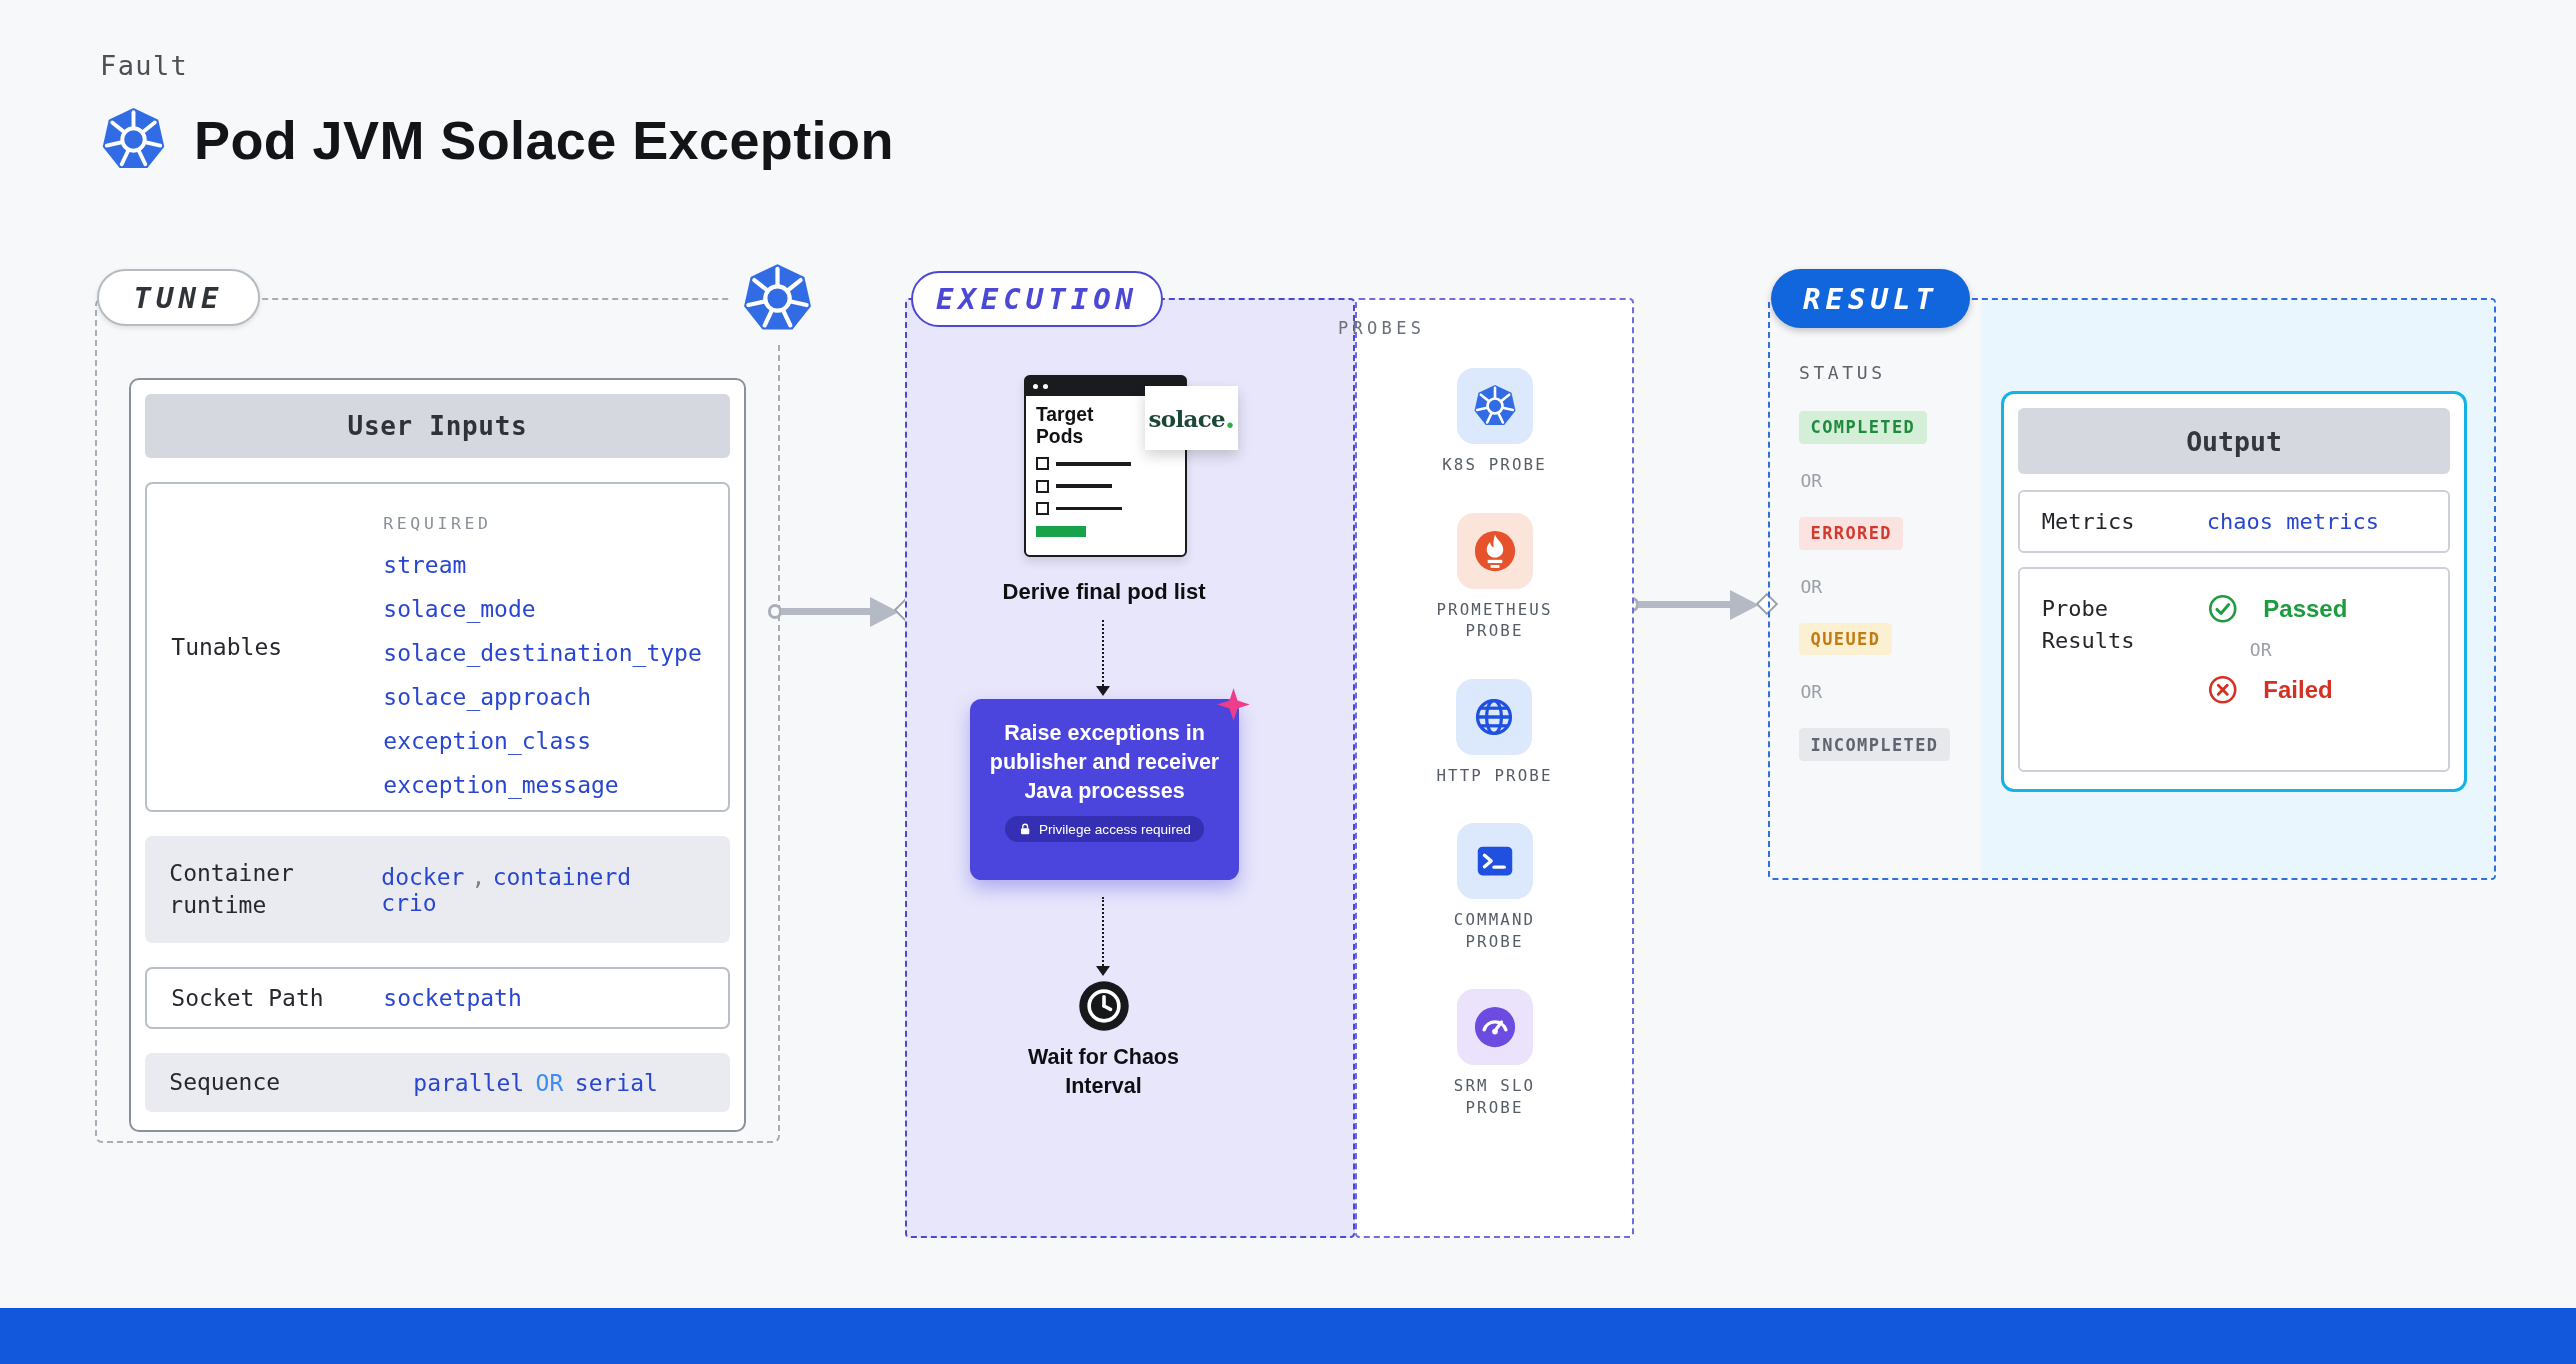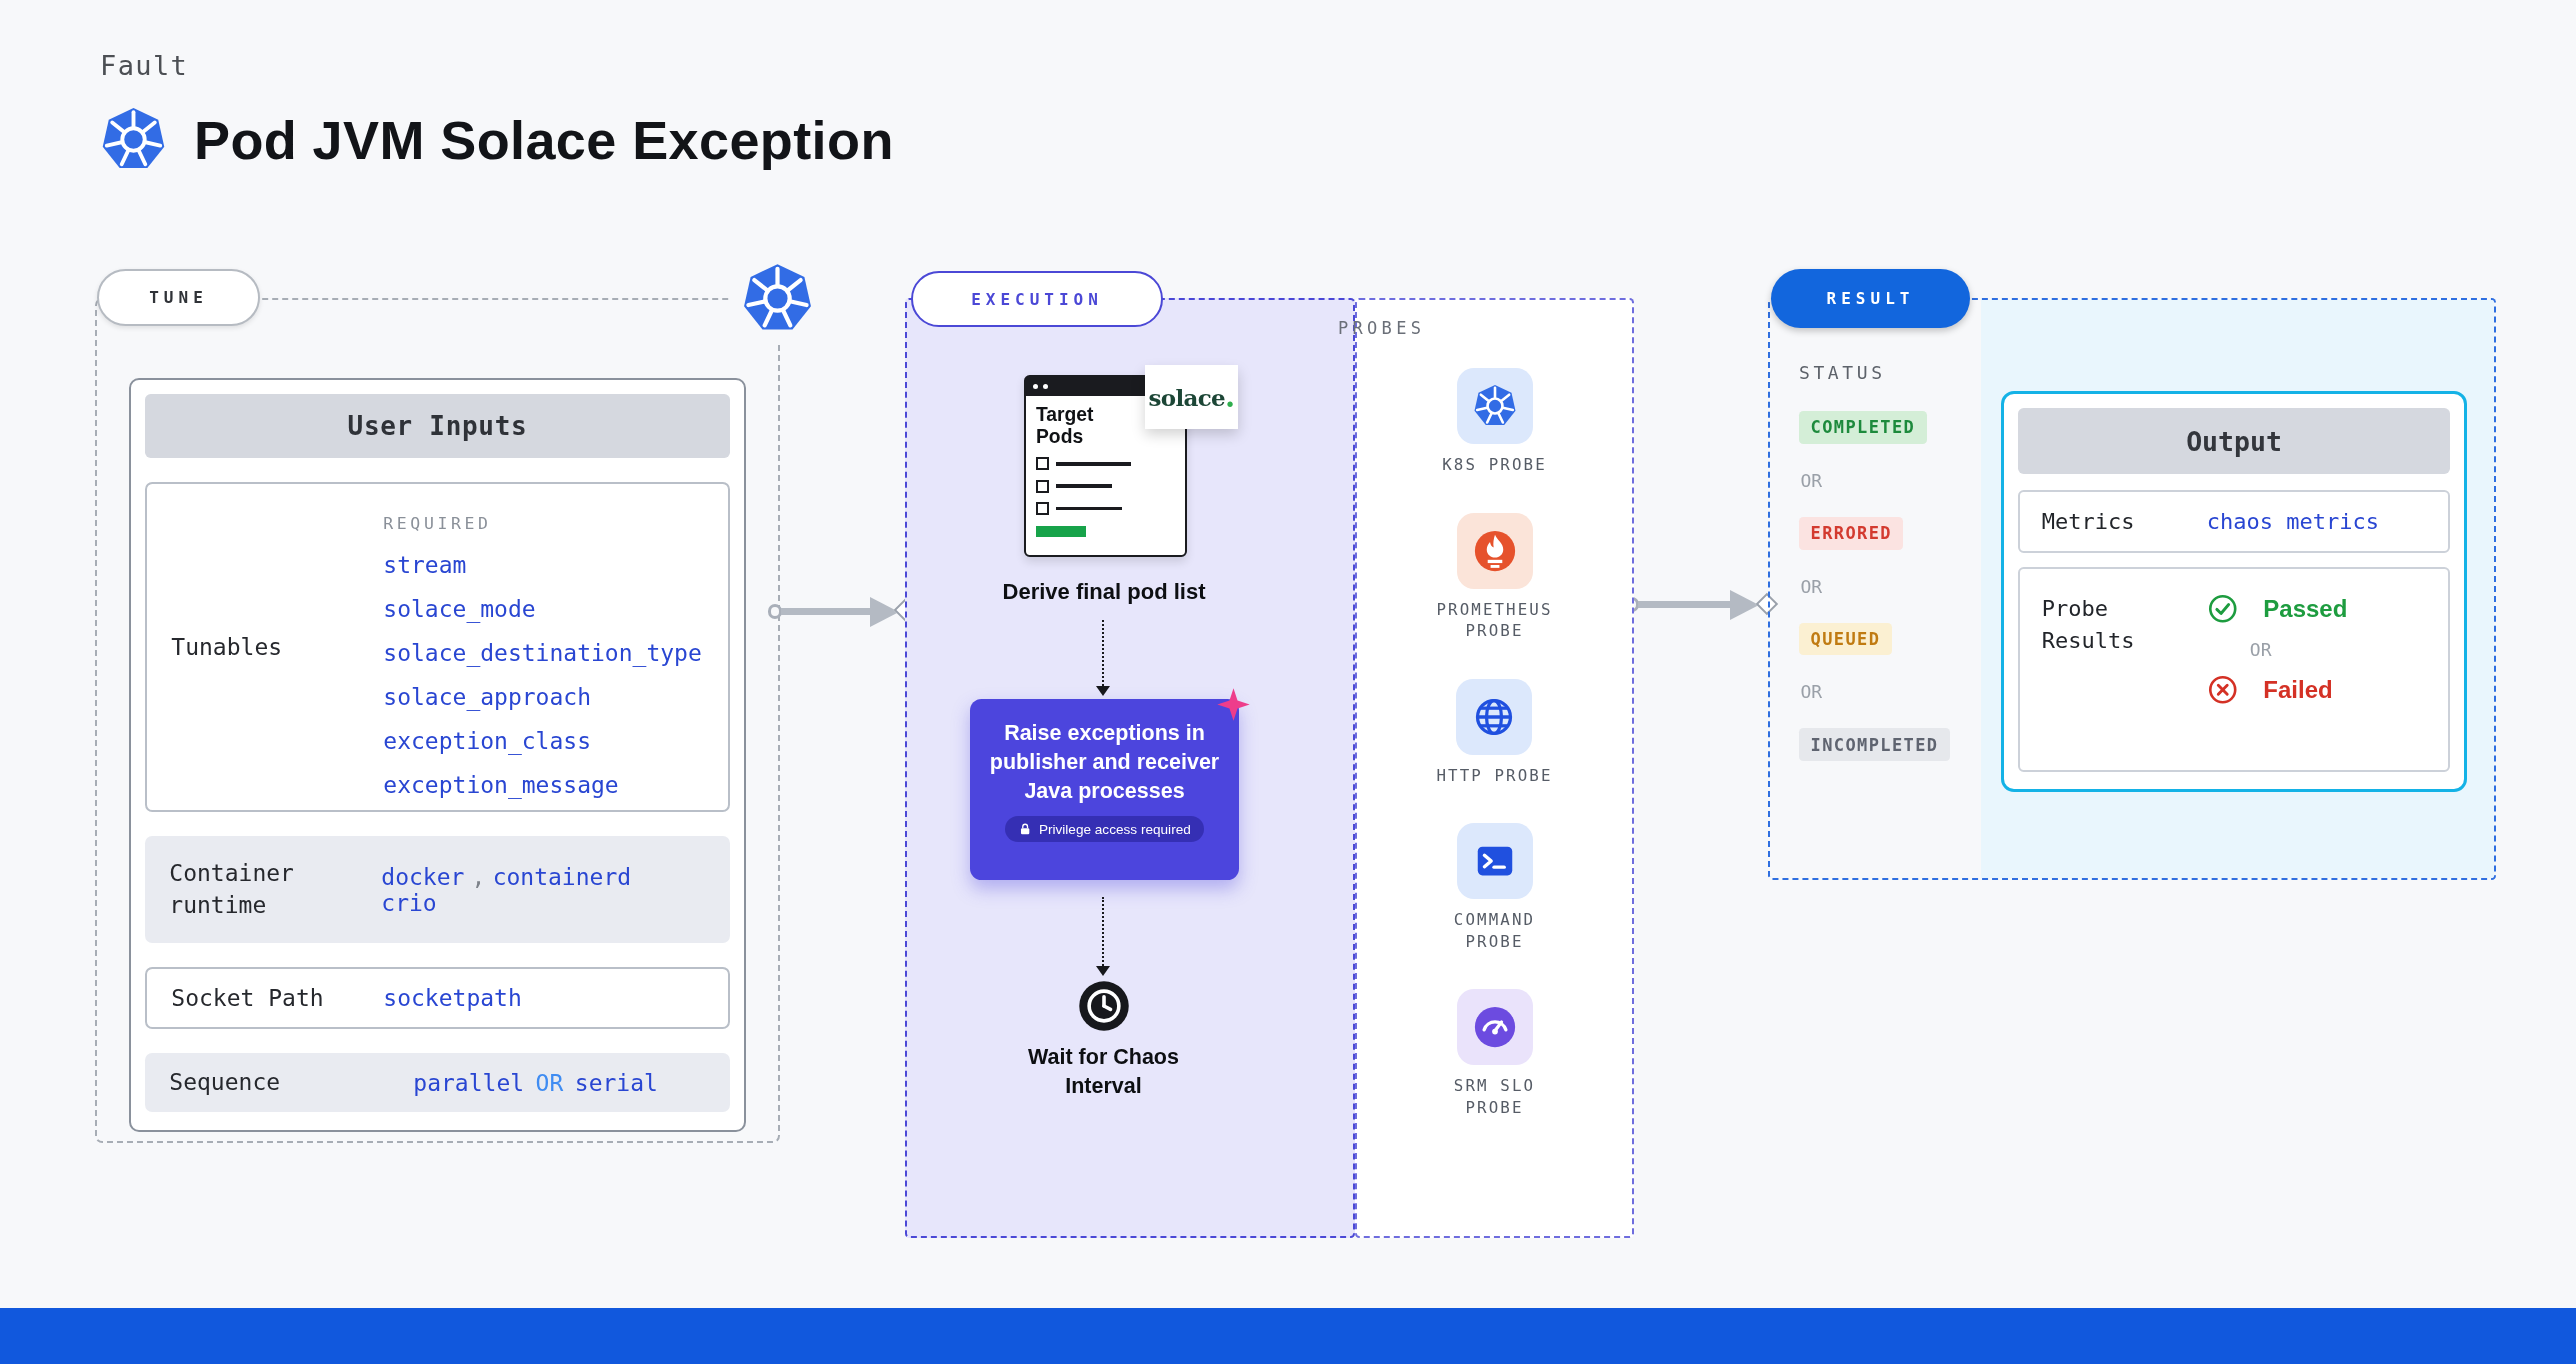--- a/index.html
+++ b/index.html
@@ -11,21 +11,21 @@
   
   .kicker { left: 100px; top: 50px; font: 500 27px "DejaVu Sans Mono", monospace;
             color: #4c4f54; letter-spacing: 1.4px; }
   .title-row { left: 99px; top: 105px; display: flex; align-items: center; gap: 26px; }
   .title-row svg { width: 69px; height: 69px; }
   .page-title { font-weight: 700; font-size: 54px; color: #121418; letter-spacing: 0.4px; }
 
   
   .pill { display: flex; align-items: center; justify-content: center;
           border-radius: 33px; font-family: "DejaVu Sans Mono", monospace;
-          font-weight: 700; font-size: 16px; letter-spacing: 5px; }
+          font-weight: 700; font-size: 29px; letter-spacing: 5px; font-style: italic; }
   .tune-pill   { left: 97px; top: 269px; width: 163px; height: 57px; background: #fff;
                  border: 2.1px solid #b6bbc2; color: #303338; box-shadow: 0 2.1px 5.7px rgba(0,0,0,.10); }
   .exec-pill   { left: 911px; top: 271px; width: 252px; height: 56px; background: #fff;
                  border: 2.9px solid var(--execution-accent, #4b48d6); color: var(--execution-accent, #4b48d6); }
   .result-pill { left: 1771px; top: 269px; width: 199px; height: 59px;
                  background: var(--result-pill-bg, #1266dd); color: #fff;
                  box-shadow: 0 2.9px 7.2px rgba(0,0,0,.22); }
 
   
   .tune-box { left: 95px; top: 298px; width: 685px; height: 845px;
@@ -95,21 +95,21 @@
   .tw-bar { height: 18.6px; background: #1a1b1f; display: flex; align-items: center;
             gap: 5px; padding-left: 7.2px; }
   .tw-dot { width: 5px; height: 5px; border-radius: 50%; background: #fff; }
   .tw-body { padding: 8.6px 10px; }
   .tw-title { font-weight: 700; font-size: 19.3px; line-height: 22px; color: #101215; width: 93px; }
   .tw-row { display: flex; align-items: center; gap: 7.2px; margin-top: 9.3px; }
   .tw-check { width: 13px; height: 13px; border: 2.1px solid #1a1b1f; flex: none; }
   .tw-line { height: 3.6px; background: #1a1b1f; }
   .tw-progress { width: 50px; height: 11.5px; background: #17a34a; margin-top: 10.7px; }
 
-  .solace-card { left: 1145px; top: 365px; width: 93px; height: 64px; background: #fff;
+  .solace-card { left: 1145px; top: 386px; width: 93px; height: 64px; background: #fff;
                  box-shadow: 0 5.7px 13px rgba(0,0,0,.18); display: flex; align-items: center;
                  justify-content: center; }
   .solace-text { font-family: "DejaVu Serif", "Liberation Serif", serif; font-weight: 700;
                  font-size: 23px; color: #1c4636; letter-spacing: -0.7px; }
   .solace-dot { color: var(--solace-green, #2fae4e); font-size: 29px; }
 
   .flow-caption { text-align: center; font-weight: 700; color: #0d0f12; }
   .derive-caption { left: 971px; top: 579px; width: 266px; font-size: 22px; }
   .wait-caption   { left: 994px; top: 1043px; width: 219px; font-size: 21.5px; line-height: 29px; }
 

